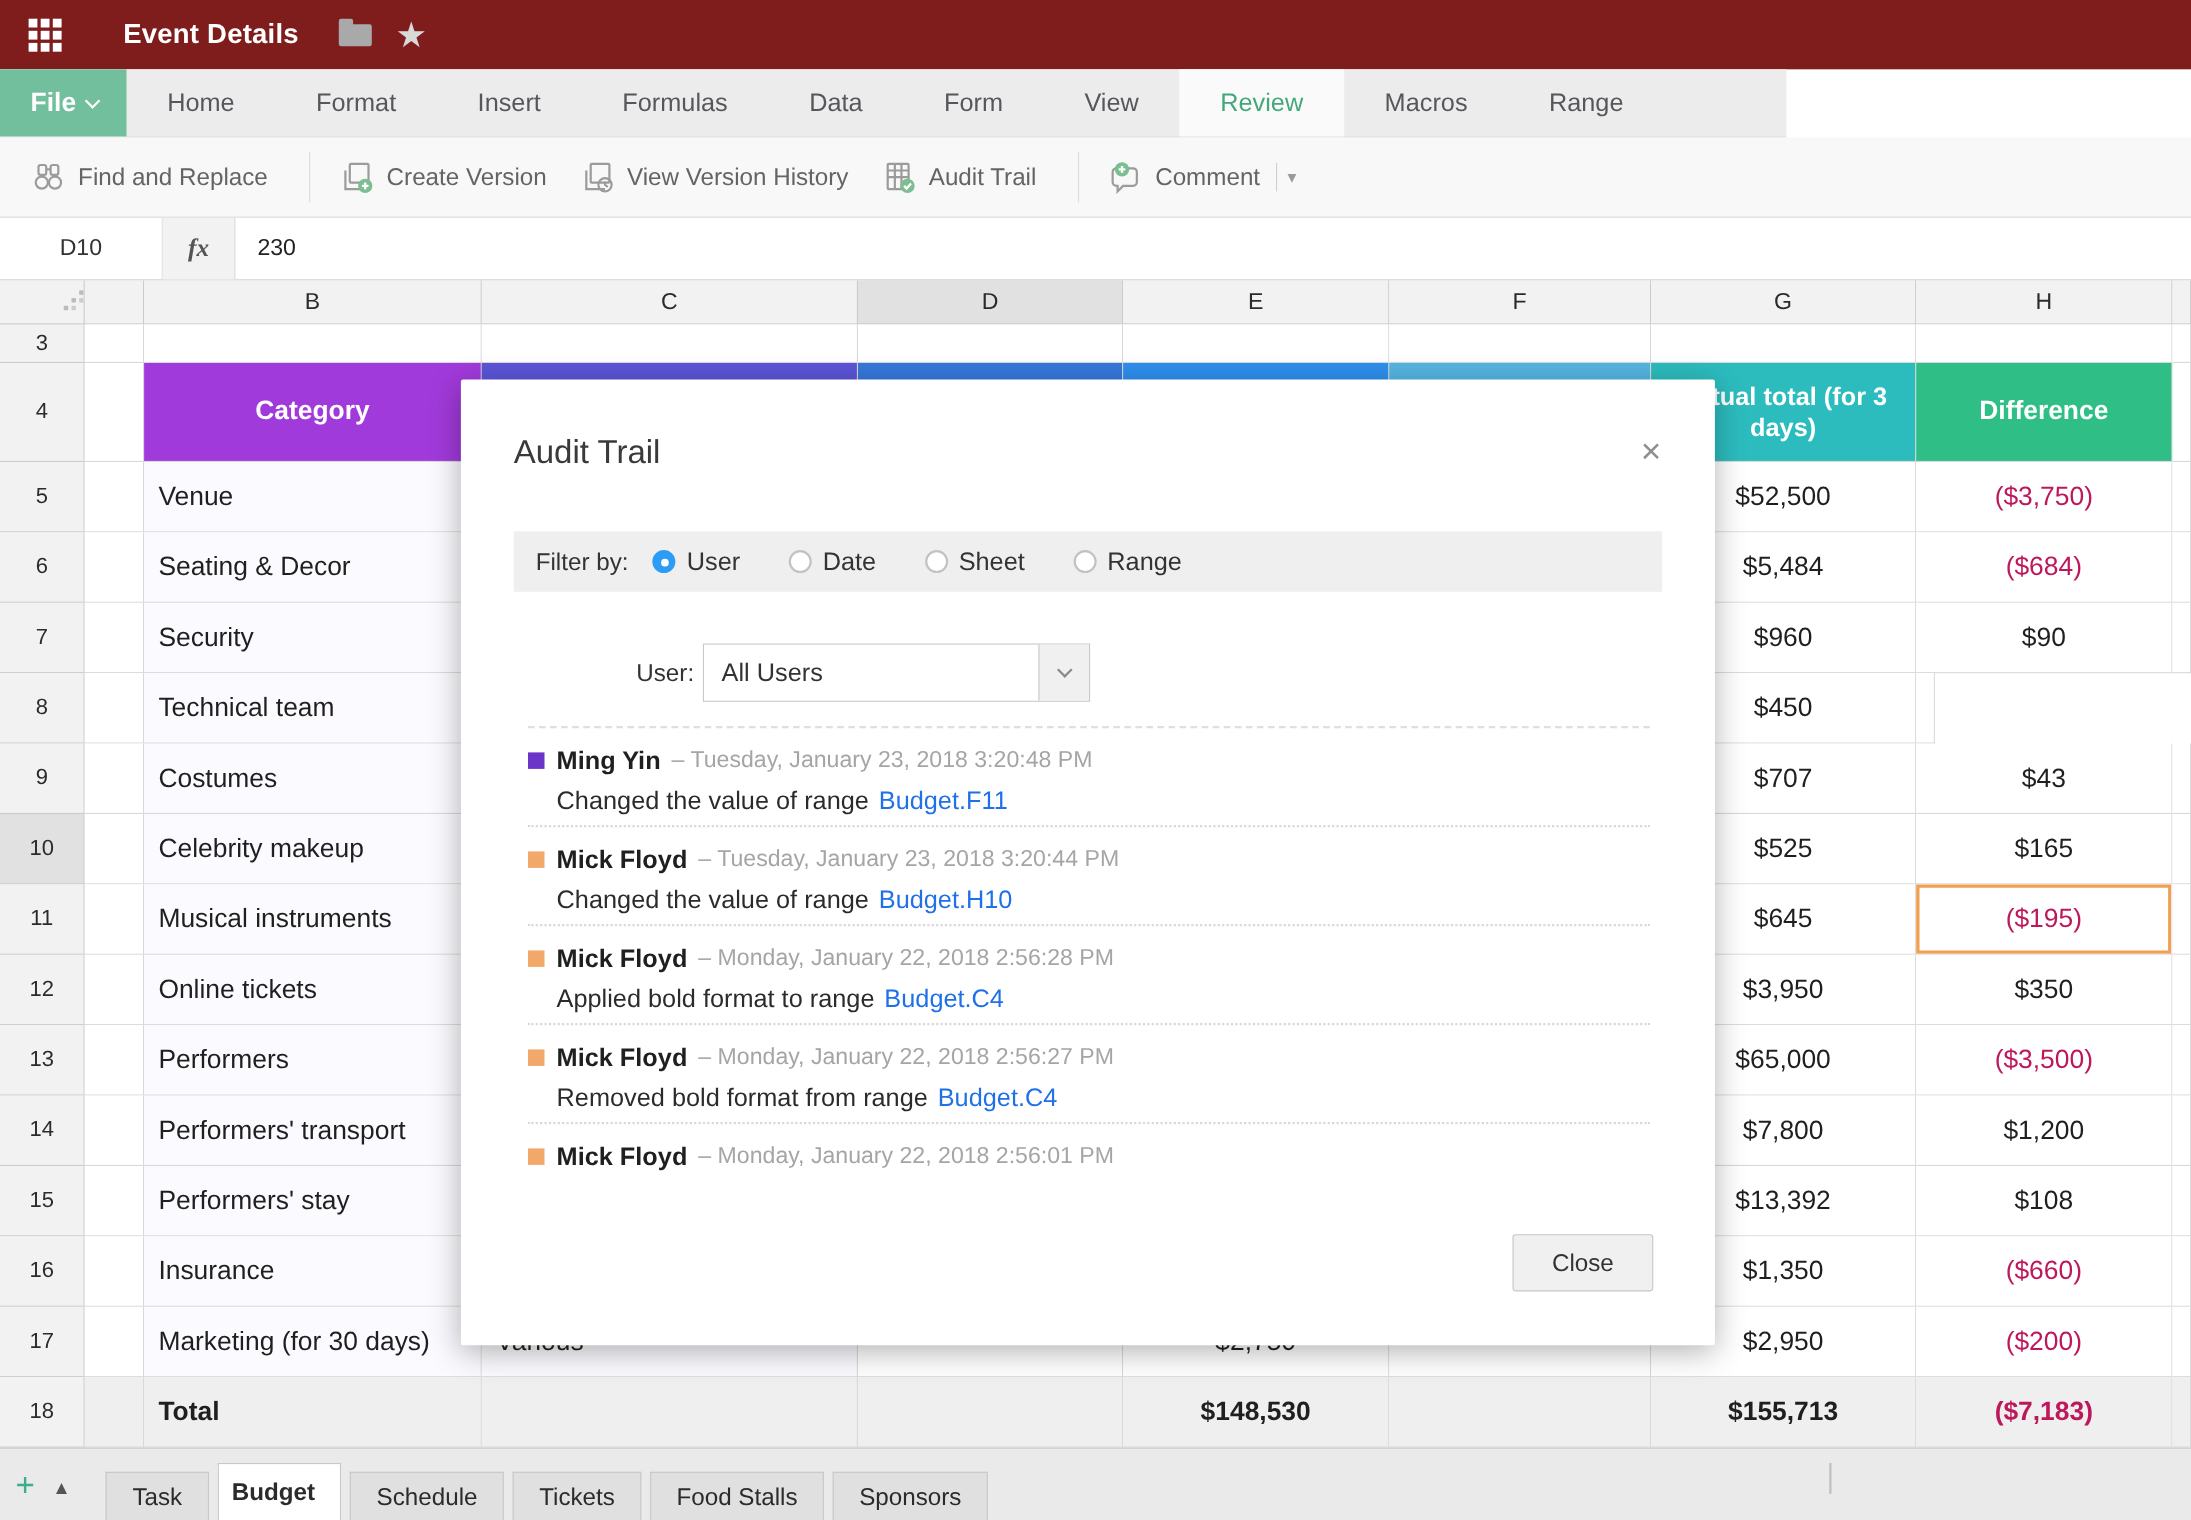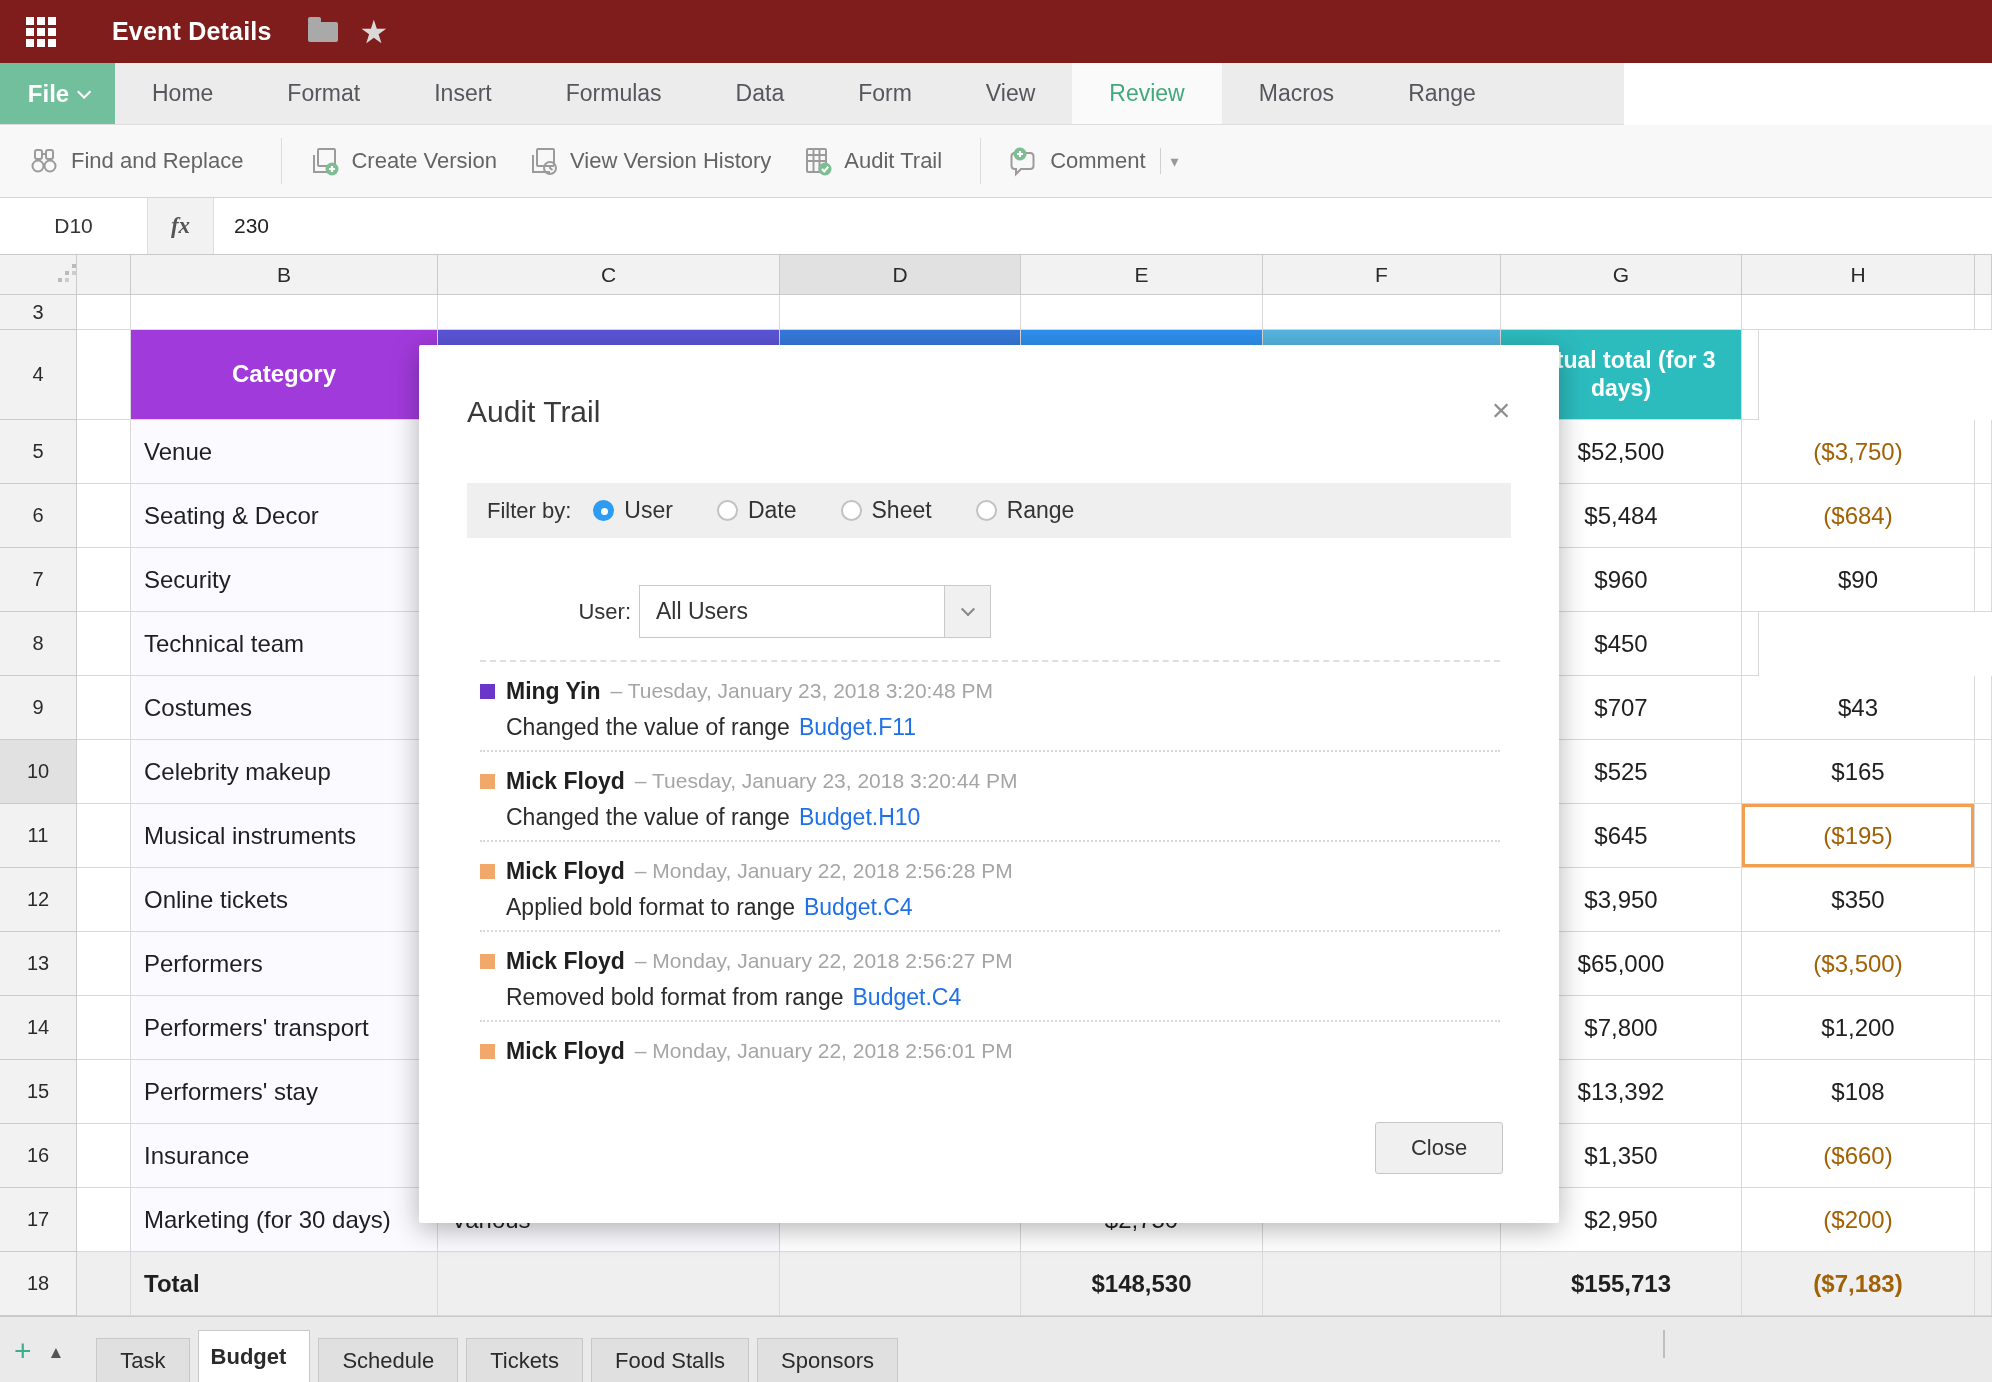--- a/index.html
+++ b/index.html
@@ -47,21 +47,21 @@
   .r-4 { height:90px; }
   .r-data { height:64px; }
   .cell { border-right:1px solid #d9d9d9; border-bottom:1px solid #d9d9d9; background:#fff; display:flex; align-items:center; justify-content:center; font-size:24px; color:#1f1f1f; overflow:hidden; }
   .cell.hdr { background:#f2f2f2; border-color:#cbcbcb; color:#2b2b2b; font-size:21px; }
   .cell.hdr.selhdr { background:#e1e1e1; }
   .cell.rnum { background:#f2f2f2; border-color:#cbcbcb; font-size:20px; color:#2b2b2b; }
   .cell.rnum.selhdr { background:#e1e1e1; }
   .cell.catcell { justify-content:flex-start; padding-left:13px; background:#fbfafe; }
   .cell.hdr4 { color:#fff; font-weight:bold; font-size:24px; text-align:center; line-height:1.2; padding:0 4px; }
   .cell.hdr4.g4 { font-size:23px; }
-  .cell.neg { color:#a16207; }
+  .cell.neg { color:#be185d; }
   .cell.b-bold { font-weight:bold; }
   .cell.totbg { background:#efefef; }
   .cell.totbg.catcell { background:#efefef; }
   .cell.hl { box-shadow:inset 0 0 0 3px #f0a050; }
   .corner-dots { position:relative; }
   .corner-dots::after { content:""; position:absolute; right:14px; bottom:12px; width:4px; height:4px; background:#bbb;
       box-shadow:7px -7px 0 #bbb, 14px -14px 0 #bbb, 14px -7px 0 #ccc, 7px 0 0 #ccc; }
 
   
   .tabbar { position:absolute; left:0; top:1316px; width:1992px; height:66px; background:#eaeaea; border-top:1px solid #c9c9c9; display:flex; align-items:flex-end; }
@@ -226,20 +226,21 @@
       </div>
       <div class="grid-row r-4">
         <div class="cell rnum" style="width: 77px;">4</div>
         <div class="cell " style="width: 54px;"></div>
         <div class="cell hdr4" style="width: 307px; background: rgb(161, 58, 219);">Category</div>
         <div class="cell hdr4" style="width: 342px; background: rgb(91, 85, 216);"></div>
         <div class="cell hdr4" style="width: 241px; background: rgb(54, 121, 220);"></div>
         <div class="cell hdr4" style="width: 242px; background: rgb(46, 144, 238);"></div>
         <div class="cell hdr4" style="width: 238px; background: rgb(85, 182, 226);"></div>
         <div class="cell hdr4 g4" style="width: 241px; background: rgb(44, 188, 190);">Actual total (for 3 days)</div>
+        <div class="cell hdr4" style="width: 233px; background: rgb(47, 190, 133);">Difference</div>
         <div class="cell " style="width: 17px;"></div>
       </div>
       <div class="grid-row r-data">
         <div class="cell rnum" style="width: 77px;">5</div>
         <div class="cell " style="width: 54px;"></div>
         <div class="cell catcell" style="width: 307px;">Venue</div>
         <div class="cell catcell" style="width: 342px;"></div>
         <div class="cell " style="width: 241px;"></div>
         <div class="cell " style="width: 242px;"></div>
         <div class="cell " style="width: 238px;"></div>

